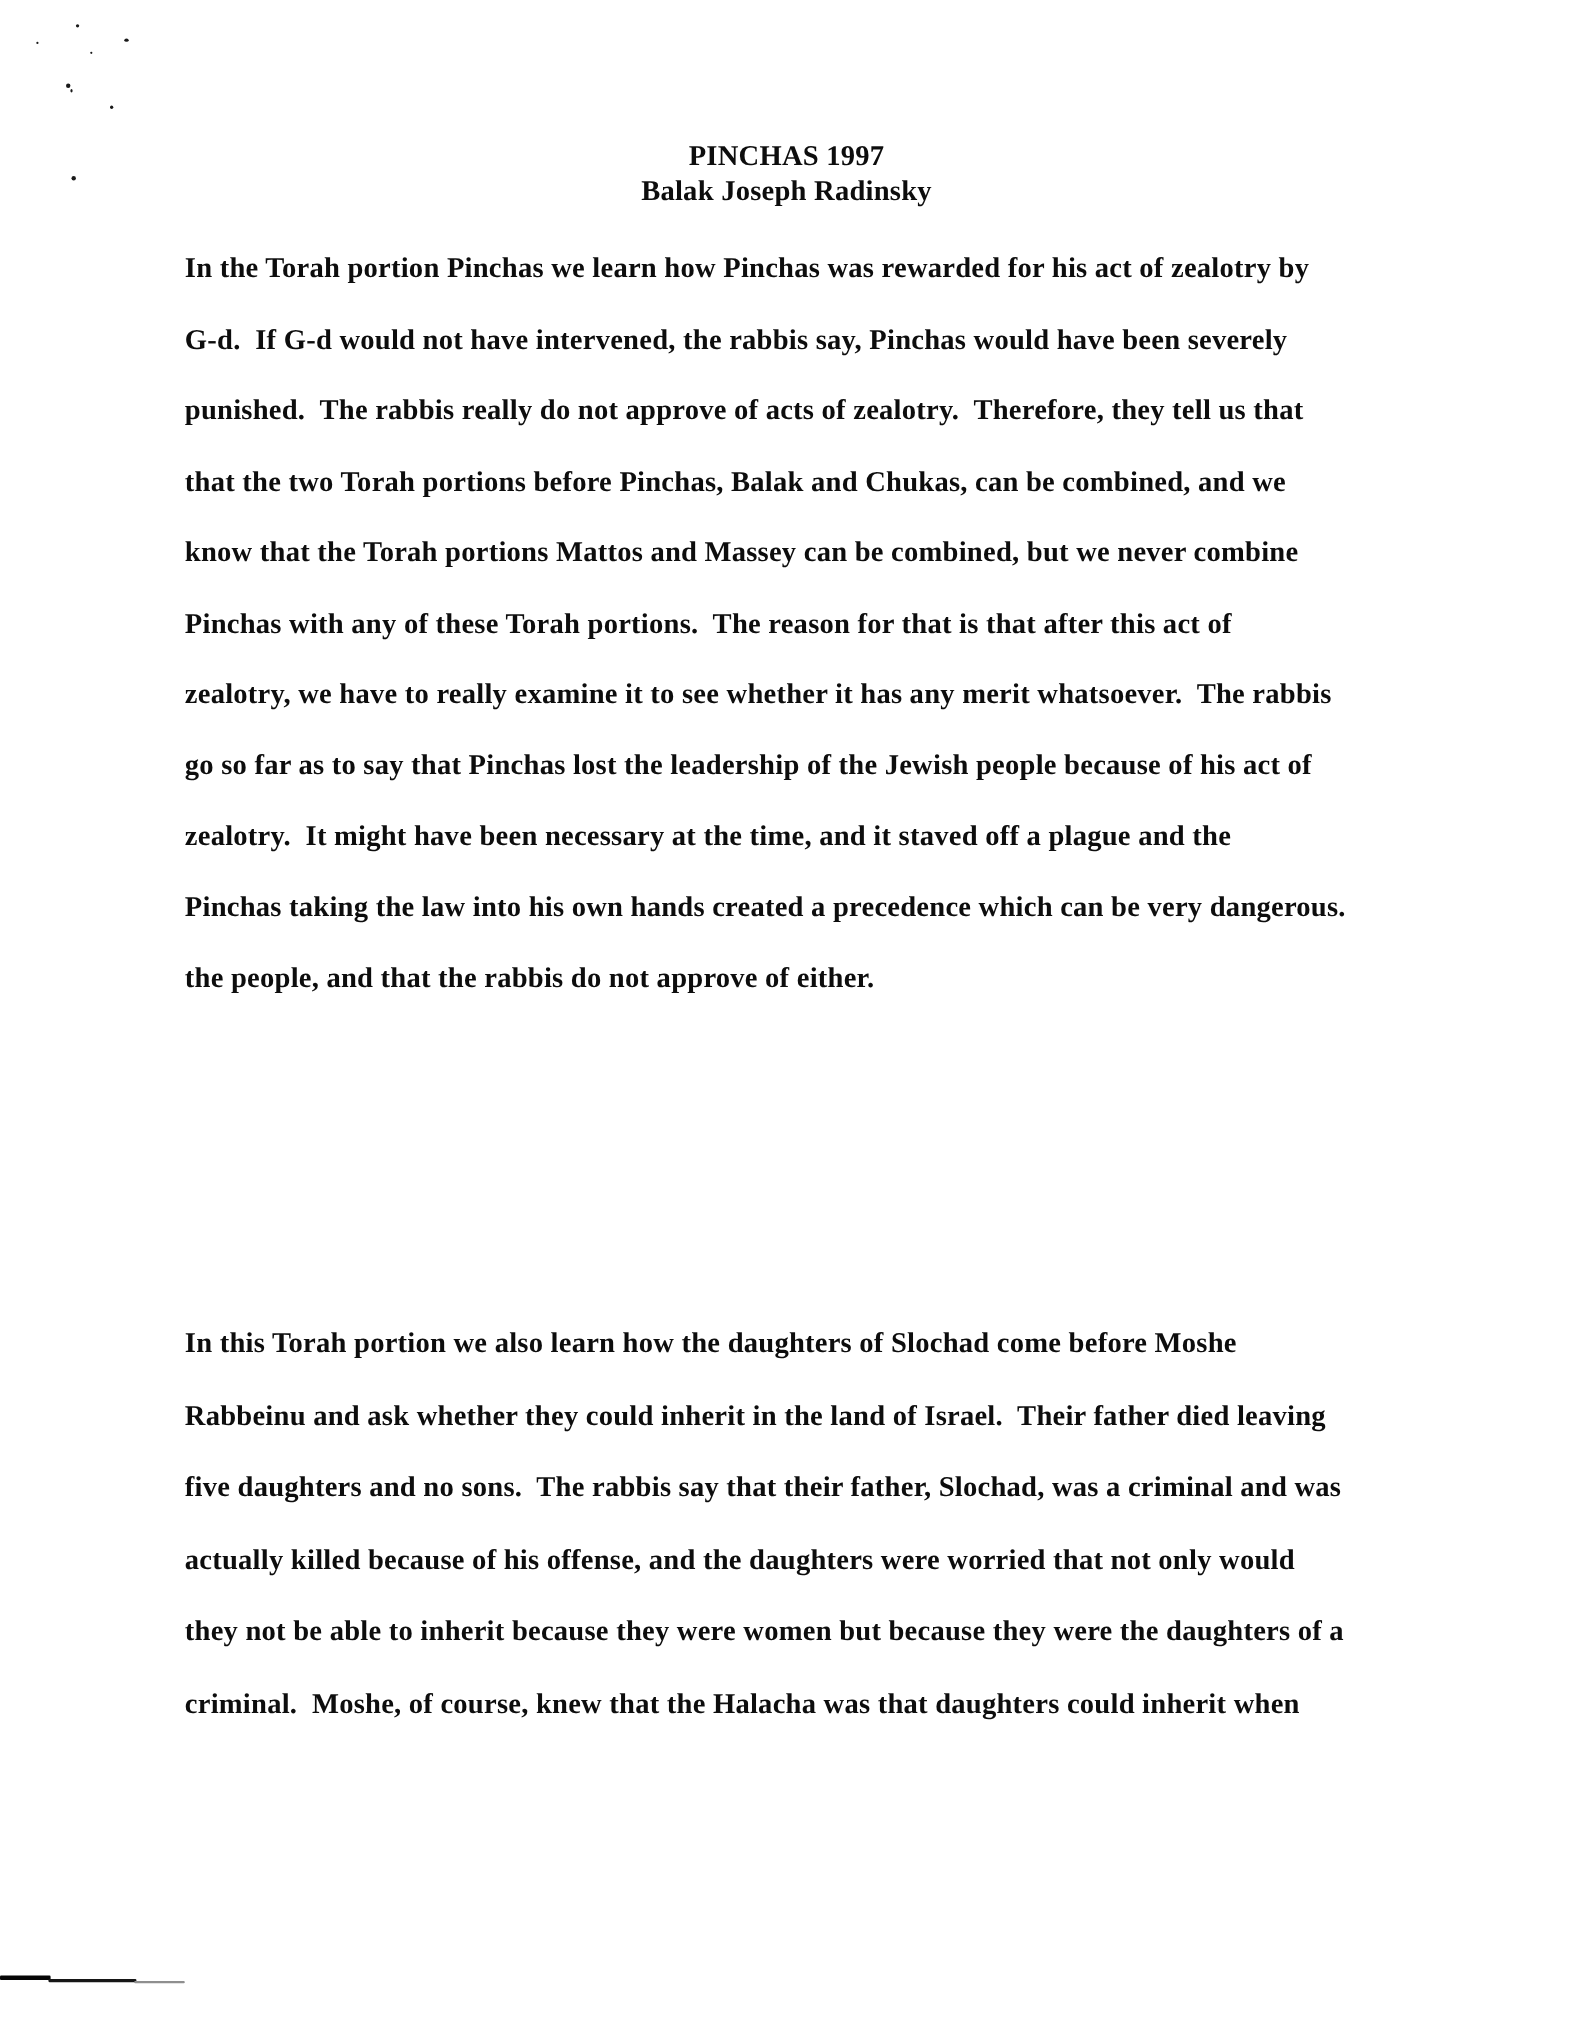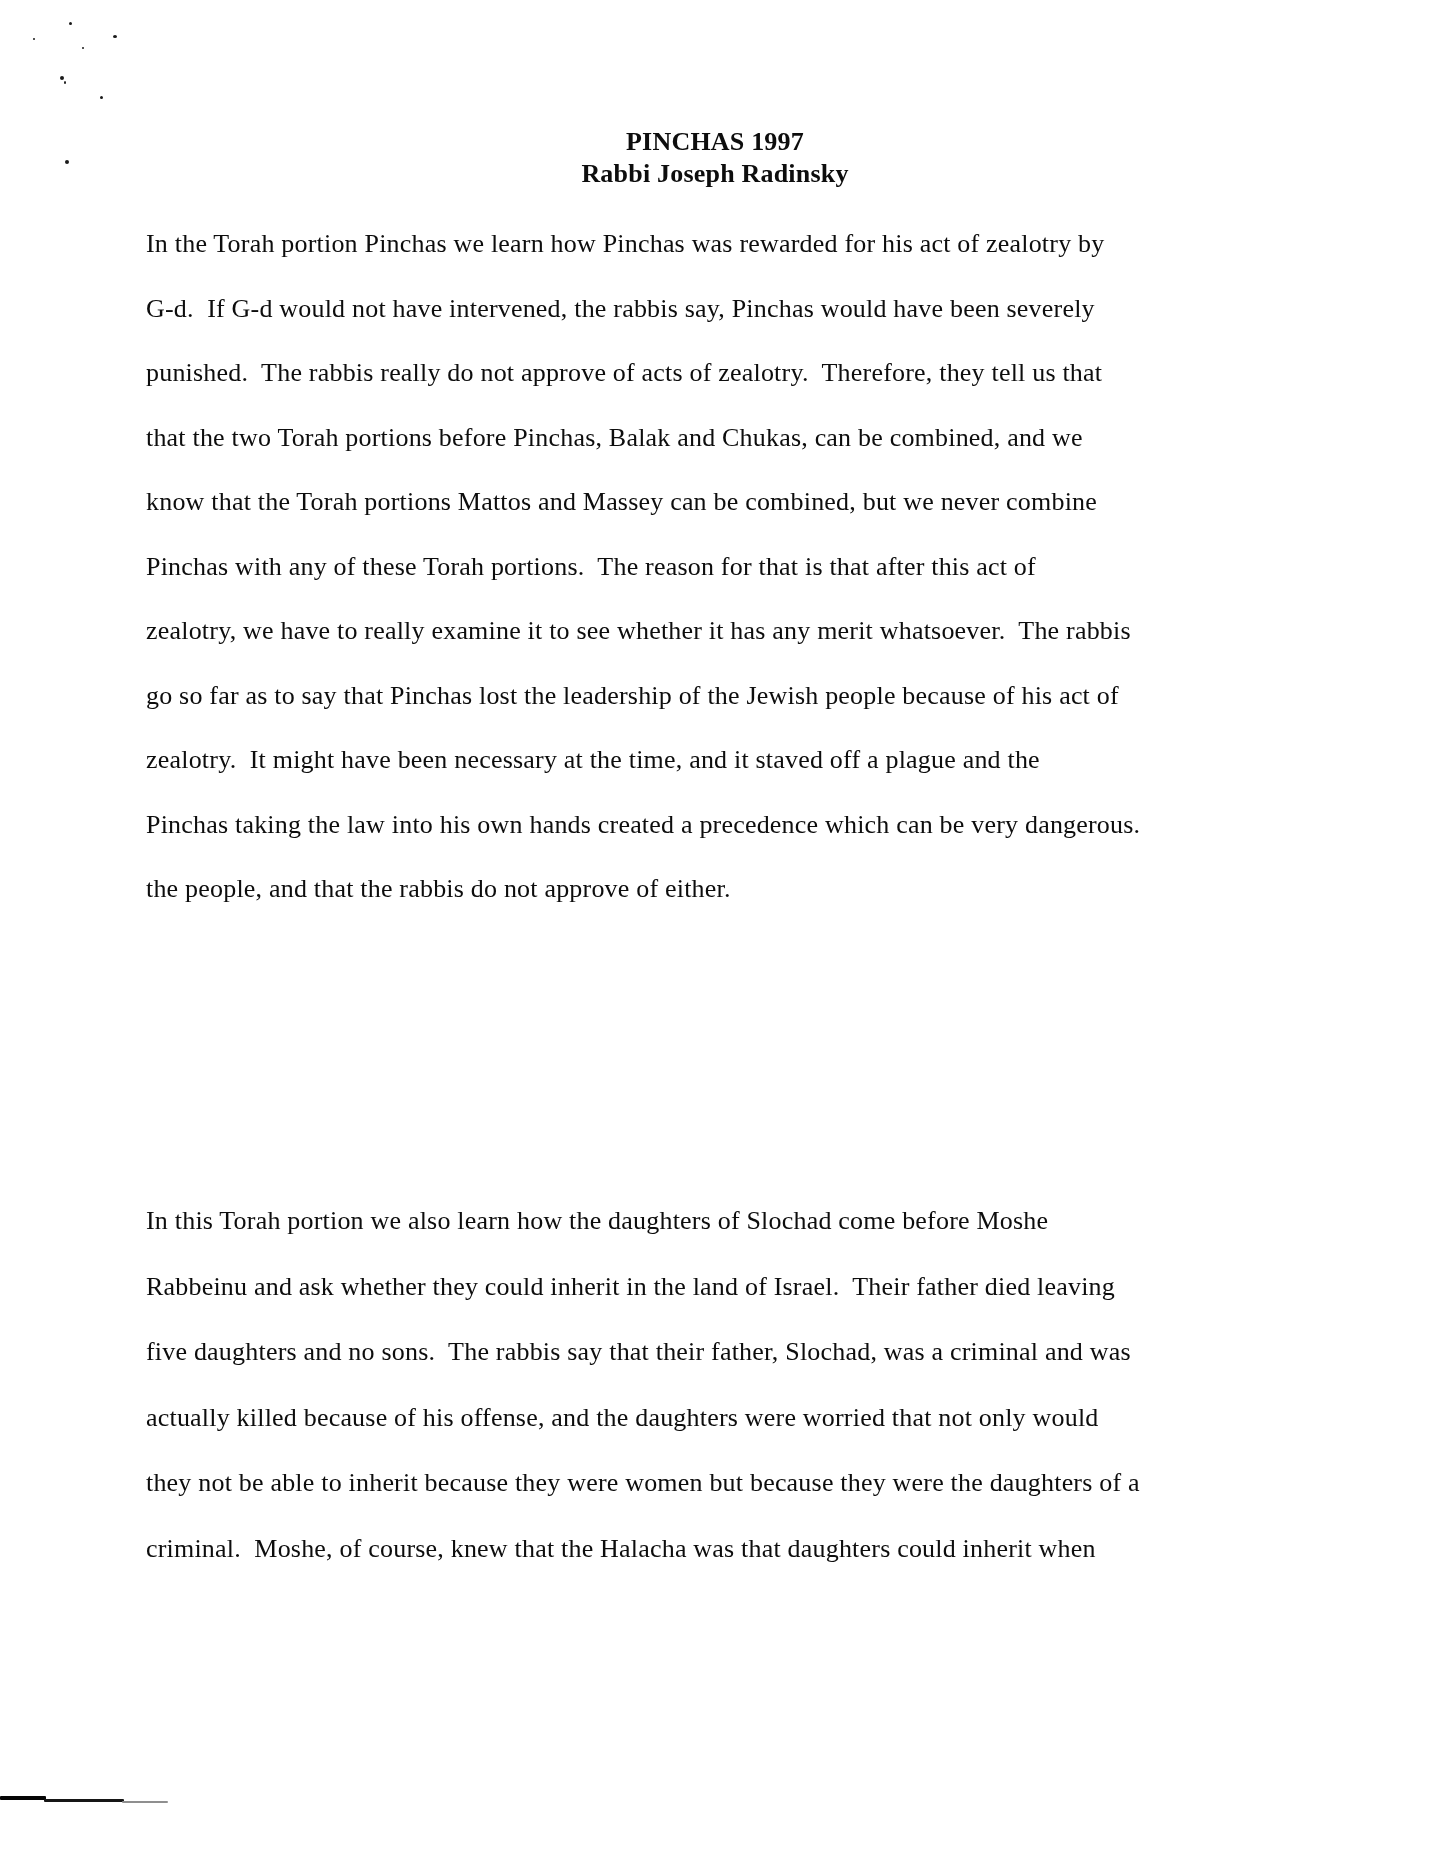--- a/index.html
+++ b/index.html
@@ -20,24 +20,24 @@
     left: 0;
     width: 1430px;
     text-align: center;
     font-size: 26px;
     font-weight: 700;
     line-height: 32px;
     letter-spacing: 0.2px;
   }
   .body-block {
     position: absolute;
-    left: 146px;
+    left: 168px;
     width: 1220px;
     font-size: 26px;
-    font-weight: 400;
+    font-weight: 700;
     letter-spacing: 0.2px;
   }
   .para1 { top: 212px; }
   .para2 { top: 1188px; }
   .line {
     white-space: pre;
     height: 64.5px;
     line-height: 64.5px;
   }
   .para2 .line {
@@ -63,21 +63,21 @@
   <div class="speck" style="left:33px; top:38px; width:2px; height:2px;"></div>
   <div class="speck" style="left:113px; top:35px; width:4px; height:3px;"></div>
   <div class="speck" style="left:82px; top:47px; width:2px; height:2px;"></div>
   <div class="speck" style="left:60px; top:76px; width:4px; height:4px;"></div>
   <div class="speck" style="left:64px; top:81px; width:2px; height:3px;"></div>
   <div class="speck" style="left:100px; top:96px; width:3px; height:3px;"></div>
   <div class="speck" style="left:65px; top:160px; width:4px; height:4px;"></div>
 
   <div class="title-block">
     <div>PINCHAS 1997</div>
-    <div>Rabbi Joseph Radinsky</div>
+    <div>Balak Joseph Radinsky</div>
   </div>
 
   <div class="body-block para1">
     <div class="line">In the Torah portion Pinchas we learn how Pinchas was rewarded for his act of zealotry by</div>
     <div class="line">G-d.  If G-d would not have intervened, the rabbis say, Pinchas would have been severely</div>
     <div class="line">punished.  The rabbis really do not approve of acts of zealotry.  Therefore, they tell us that</div>
     <div class="line">that the two Torah portions before Pinchas, Balak and Chukas, can be combined, and we</div>
     <div class="line">know that the Torah portions Mattos and Massey can be combined, but we never combine</div>
     <div class="line">Pinchas with any of these Torah portions.  The reason for that is that after this act of</div>
     <div class="line">zealotry, we have to really examine it to see whether it has any merit whatsoever.  The rabbis</div>

